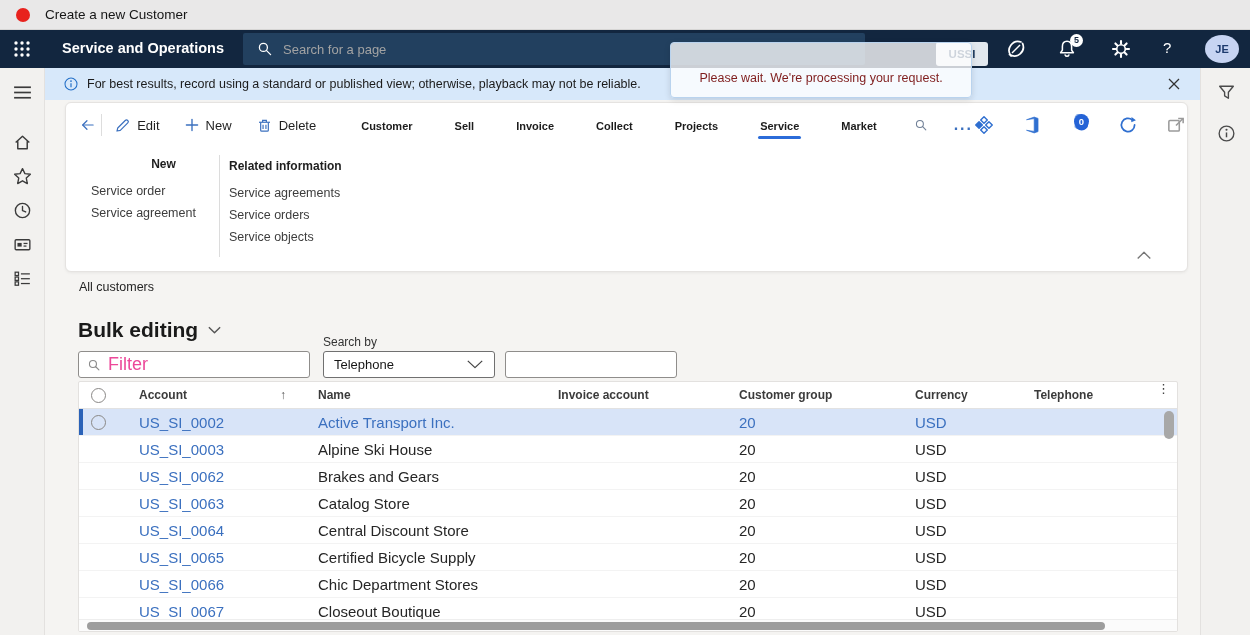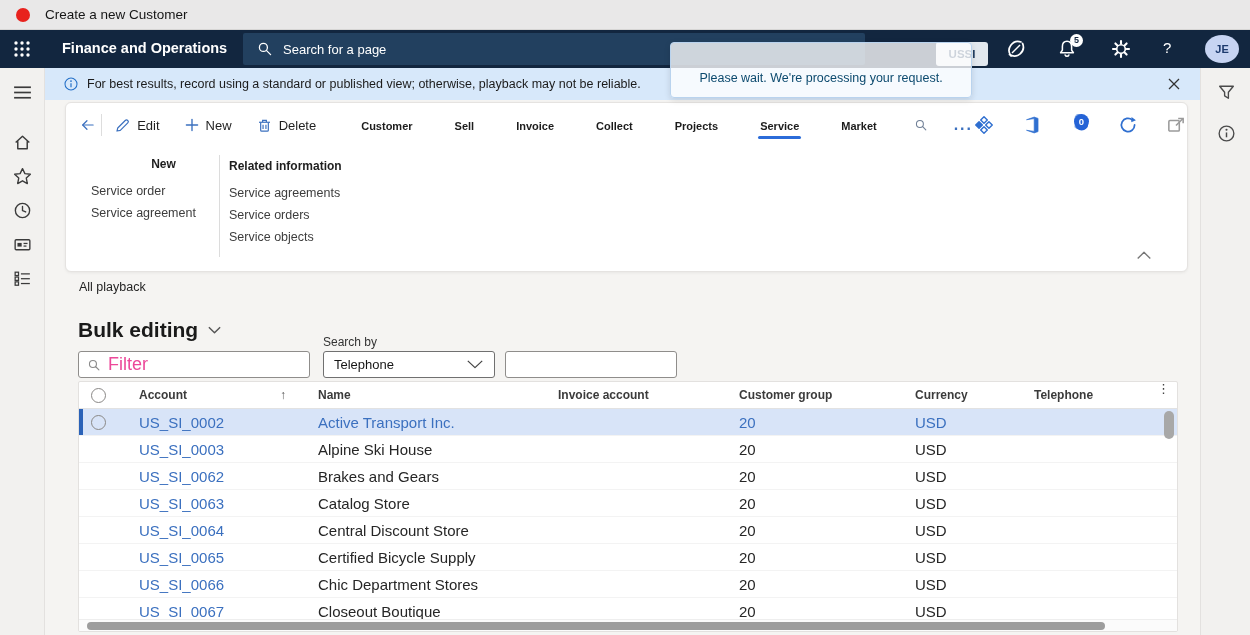--- a/index.html
+++ b/index.html
@@ -12,37 +12,37 @@
              border-bottom:1px solid #d6d5d4; display:flex; align-items:center; }
   .rec-dot { width:14px; height:14px; border-radius:50%; background:#e8221d; margin-left:16px; }
   .rec-title { margin-left:15px; font-size:13.5px; color:#161616; }
 
   
   .app-header { position:absolute; left:0; top:30px; width:1250px; height:38px; background:#12263f; }
   .waffle { position:absolute; left:12px; top:9px; width:20px; height:20px; cursor:pointer; }
   .app-name { position:absolute; left:62px; top:10px; font-size:14.5px; font-weight:bold; color:#ffffff; }
   .hdr-search { position:absolute; left:243px; top:3px; width:622px; height:32px; background:#22405f;
                 border-radius:2px; display:flex; align-items:center; padding-left:14px; }
-  .hdr-search-text { color:#ffffff; font-size:13px; margin-left:10px; }
+  .hdr-search-text { color:#a3a3a3; font-size:13px; margin-left:10px; }
   .env-btn { position:absolute; left:936px; top:12px; width:52px; height:24px; background:rgba(238,242,248,.95);
              border-radius:3px; color:#1c3a5e; font-size:11.5px; font-weight:bold; text-align:center;
              line-height:24px; z-index:5; }
   .hdr-ico { position:absolute; top:8px; width:22px; height:22px; cursor:pointer; }
   .badge { position:absolute; width:13px; height:13px; background:#ffffff; border-radius:50%;
            color:#13263f; font-size:9px; font-weight:bold; text-align:center; line-height:13px; }
   .help-q { position:absolute; left:1163px; top:9px; color:#ffffff; font-size:15px; cursor:pointer; }
   .avatar { position:absolute; left:1205px; top:5px; width:34px; height:28px; border-radius:50%;
             background:#c7d4f2; color:#1d3a6d; font-size:11px; font-weight:bold;
             display:flex; align-items:center; justify-content:center; cursor:pointer; }
 
   
   .toast { position:absolute; left:670px; top:42px; width:302px; height:56px; z-index:50;
            background:rgba(255,255,255,.78); border:1px solid #b9d3ee; border-radius:4px;
            display:flex; align-items:center; justify-content:center; padding-top:16px;
-           font-size:12.5px; color:#0c4a6e; box-shadow:0 2px 6px rgba(0,0,0,.12); }
+           font-size:12.5px; color:#7f1d1d; box-shadow:0 2px 6px rgba(0,0,0,.12); }
 
   
   .left-rail { position:absolute; left:0; top:68px; width:45px; height:567px; background:#f2f1ef;
                border-right:1px solid #e3e1df; }
   .rail-ico { position:absolute; left:12px; width:21px; height:21px; cursor:pointer; }
   .right-rail { position:absolute; left:1200px; top:68px; width:50px; height:567px; background:#f2f1ef;
                 border-left:1px solid #e3e1df; }
 
   
   .info-bar { position:absolute; left:45px; top:68px; width:1155px; height:32px; background:#d7e8fa;
@@ -135,21 +135,21 @@
           <circle cx="10" cy="4" r="1.7"></circle>
           <circle cx="16" cy="4" r="1.7"></circle>
         <circle cx="4" cy="10" r="1.7"></circle>
           <circle cx="10" cy="10" r="1.7"></circle>
           <circle cx="16" cy="10" r="1.7"></circle>
         <circle cx="4" cy="16" r="1.7"></circle>
           <circle cx="10" cy="16" r="1.7"></circle>
           <circle cx="16" cy="16" r="1.7"></circle>
       </g>
     </svg>
-    <span class="app-name">Finance and Operations</span>
+    <span class="app-name">Service and Operations</span>
     <div class="hdr-search">
       <svg width="16" height="16" viewBox="0 0 20 20">
         <circle cx="8" cy="8" r="5" fill="none" stroke="#ffffff" stroke-width="1.6"></circle>
         <line x1="12" y1="12" x2="17" y2="17" stroke="#ffffff" stroke-width="1.6" stroke-linecap="round"></line>
       </svg>
       <span class="hdr-search-text">Search for a page</span>
     </div>
     <div class="env-btn">USSI</div>
     <svg class="hdr-ico" style="left:1005px;" viewBox="0 0 22 22">
       <path d="M6 18 A9 9 0 0 1 16 4" fill="none" stroke="#ffffff" stroke-width="1.7" stroke-linecap="round"></path>
@@ -343,21 +343,21 @@
             <div class="fly-item">Service orders</div>
             <div class="fly-item">Service objects</div>
           </div>
       </div>
     </div>
     <svg class="collapse-chevron" viewBox="0 0 20 12">
       <polyline points="3,10 10,3 17,10" fill="none" stroke="#777" stroke-width="1.5" stroke-linejoin="round"></polyline>
     </svg>
   </div>
 
-  <div class="view-label">All playback</div>
+  <div class="view-label">All customers</div>
   <div class="page-title">
     <span>Bulk editing</span>
     <svg width="15" height="10" viewBox="0 0 16 10">
       <polyline points="2,2 8,8 14,2" fill="none" stroke="#555" stroke-width="1.5" stroke-linejoin="round"></polyline>
     </svg>
   </div>
 
   <div class="searchby-label">Search by</div>
   <div class="filter-input">
     <svg width="14" height="14" viewBox="0 0 20 20">

